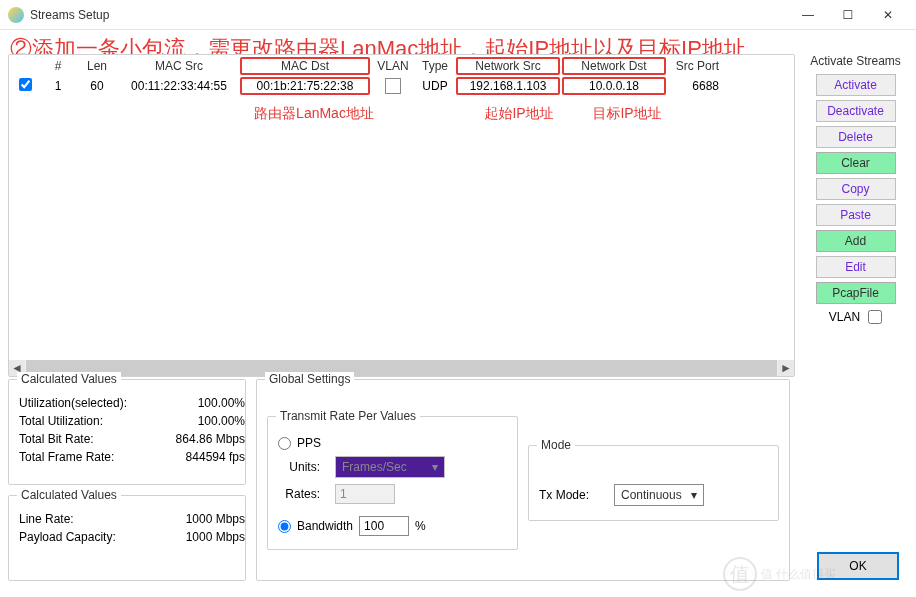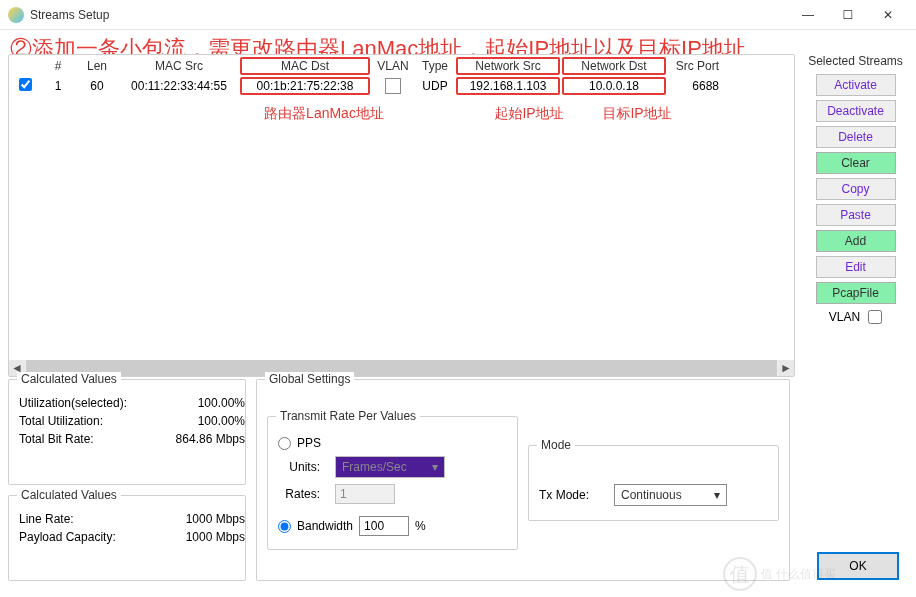--- a/index.html
+++ b/index.html
@@ -25,21 +25,21 @@
 .c-macd { width: 130px; }
 .c-vlan { width: 44px; }
 .c-type { width: 40px; }
 .c-net { width: 104px; }
 .c-port { width: 62px; text-align: right; padding-right: 10px; }
 
 .redbox { border: 2px solid #e53935; border-radius: 2px; margin: 0 1px; display: flex; flex-direction: column; align-items: center; }
 .redbox .cell { width: 100%; }
 .vlan-chk { width: 16px; height: 16px; border: 1px solid #888; margin: 0 auto; }
 
-.annots-row { position: absolute; top: 50px; left: 18px; right: 0; display: flex; pointer-events: none; }
+.annots-row { position: absolute; top: 50px; left: 8px; right: 0; display: flex; pointer-events: none; }
 .annots-row .ph { }
 .ann { color: #e53935; font-family: "Microsoft YaHei","SimSun",sans-serif; font-size: 14px; text-align: center; }
 
 .scrollbar { height: 16px; background: #f0f0f0; display: flex; align-items: center; }
 .scrollbar .arrow { width: 16px; height: 16px; background: #e8e8e8; display:flex;align-items:center;justify-content:center;color:#555;}
 .scrollbar .track { flex: 1; height: 16px; background: #ccc; margin: 0 1px; }
 .spacer { flex: 1; }
 
 .sidepanel { width: 105px; display: flex; flex-direction: column; align-items: center; }
 .sidepanel .grp-title { font-size: 12px; color: #333; margin-bottom: 4px; text-align: center; }
@@ -141,21 +141,21 @@
 
     <div class="spacer"></div>
     <div class="scrollbar">
       <div class="arrow">◄</div>
       <div class="track"></div>
       <div class="arrow">►</div>
     </div>
   </div>
 
   <div class="sidepanel">
-    <div class="grp-title">Selected Streams</div>
+    <div class="grp-title">Activate Streams</div>
     <div class="btn disabled">Activate</div>
     <div class="btn disabled">Deactivate</div>
     <div class="btn disabled">Delete</div>
     <div class="btn">Clear</div>
     <div class="btn disabled">Copy</div>
     <div class="btn disabled">Paste</div>
     <div class="btn">Add</div>
     <div class="btn disabled">Edit</div>
     <div class="btn">PcapFile</div>
     <div class="vlan-row">
@@ -173,20 +173,24 @@
         <span class="v">100.00%</span>
       </div>
     <div class="kv">
         <span class="k">Total Utilization:</span>
         <span class="v">100.00%</span>
       </div>
     <div class="kv">
         <span class="k">Total Bit Rate:</span>
         <span class="v">864.86 Mbps</span>
       </div>
+    <div class="kv">
+        <span class="k">Total Frame Rate:</span>
+        <span class="v">844594 fps</span>
+      </div>
   </div>
 
   <div class="group calc2">
     <div class="legend">Calculated Values</div>
     <div class="kv">
         <span class="k">Line Rate:</span>
         <span class="v">1000 Mbps</span>
       </div>
     <div class="kv">
         <span class="k">Payload Capacity:</span>
@@ -219,21 +223,21 @@
         <span>Bandwidth</span>
         <input class="txt" style="width: 50px;" value="100">
         <span>%</span>
       </div>
     </div>
 
     <div class="subgrp">
       <div class="legend">Mode</div>
       <div class="field-row" style="margin-top:24px;">
         <span style="width:60px">Tx Mode:</span>
-        <div class="sel enabled" style="width:113px">
+        <div class="sel enabled" style="width:90px">
             <span>Continuous</span>
             <span>▾</span>
           </div>
       </div>
     </div>
   </div>
 
   <div class="ok-wrap">
     <div class="ok-btn">OK</div>
   </div>

